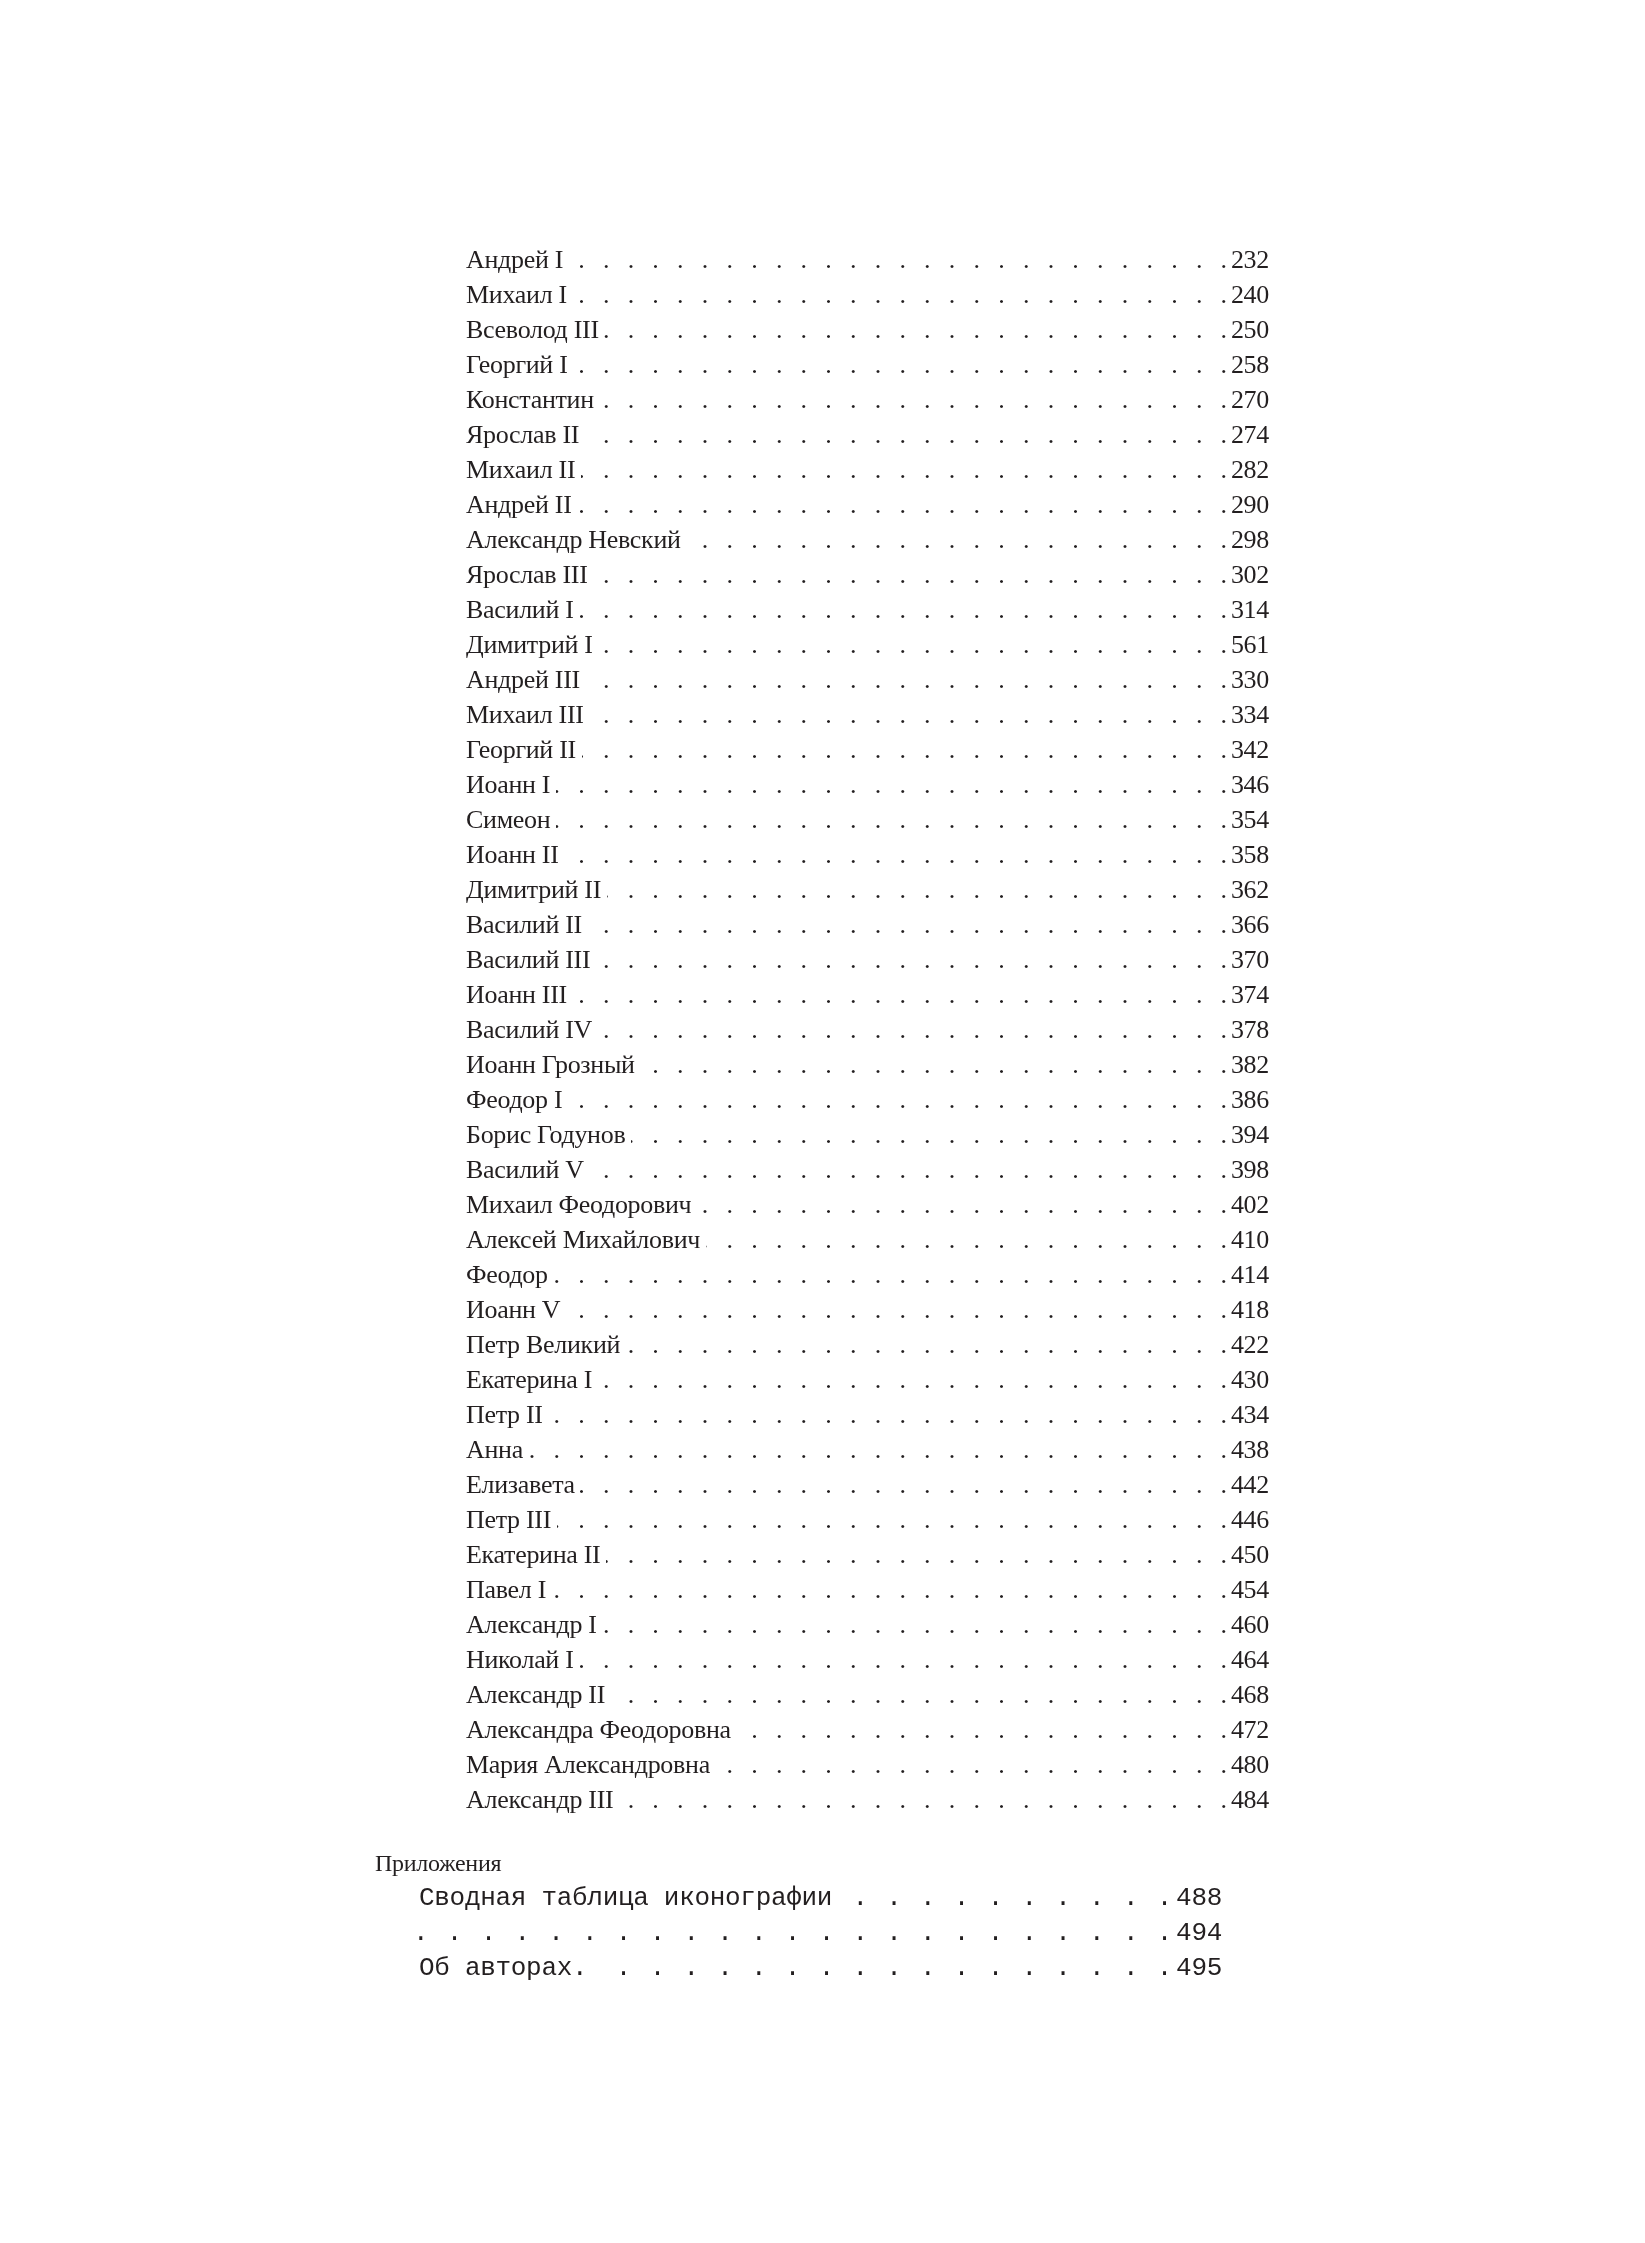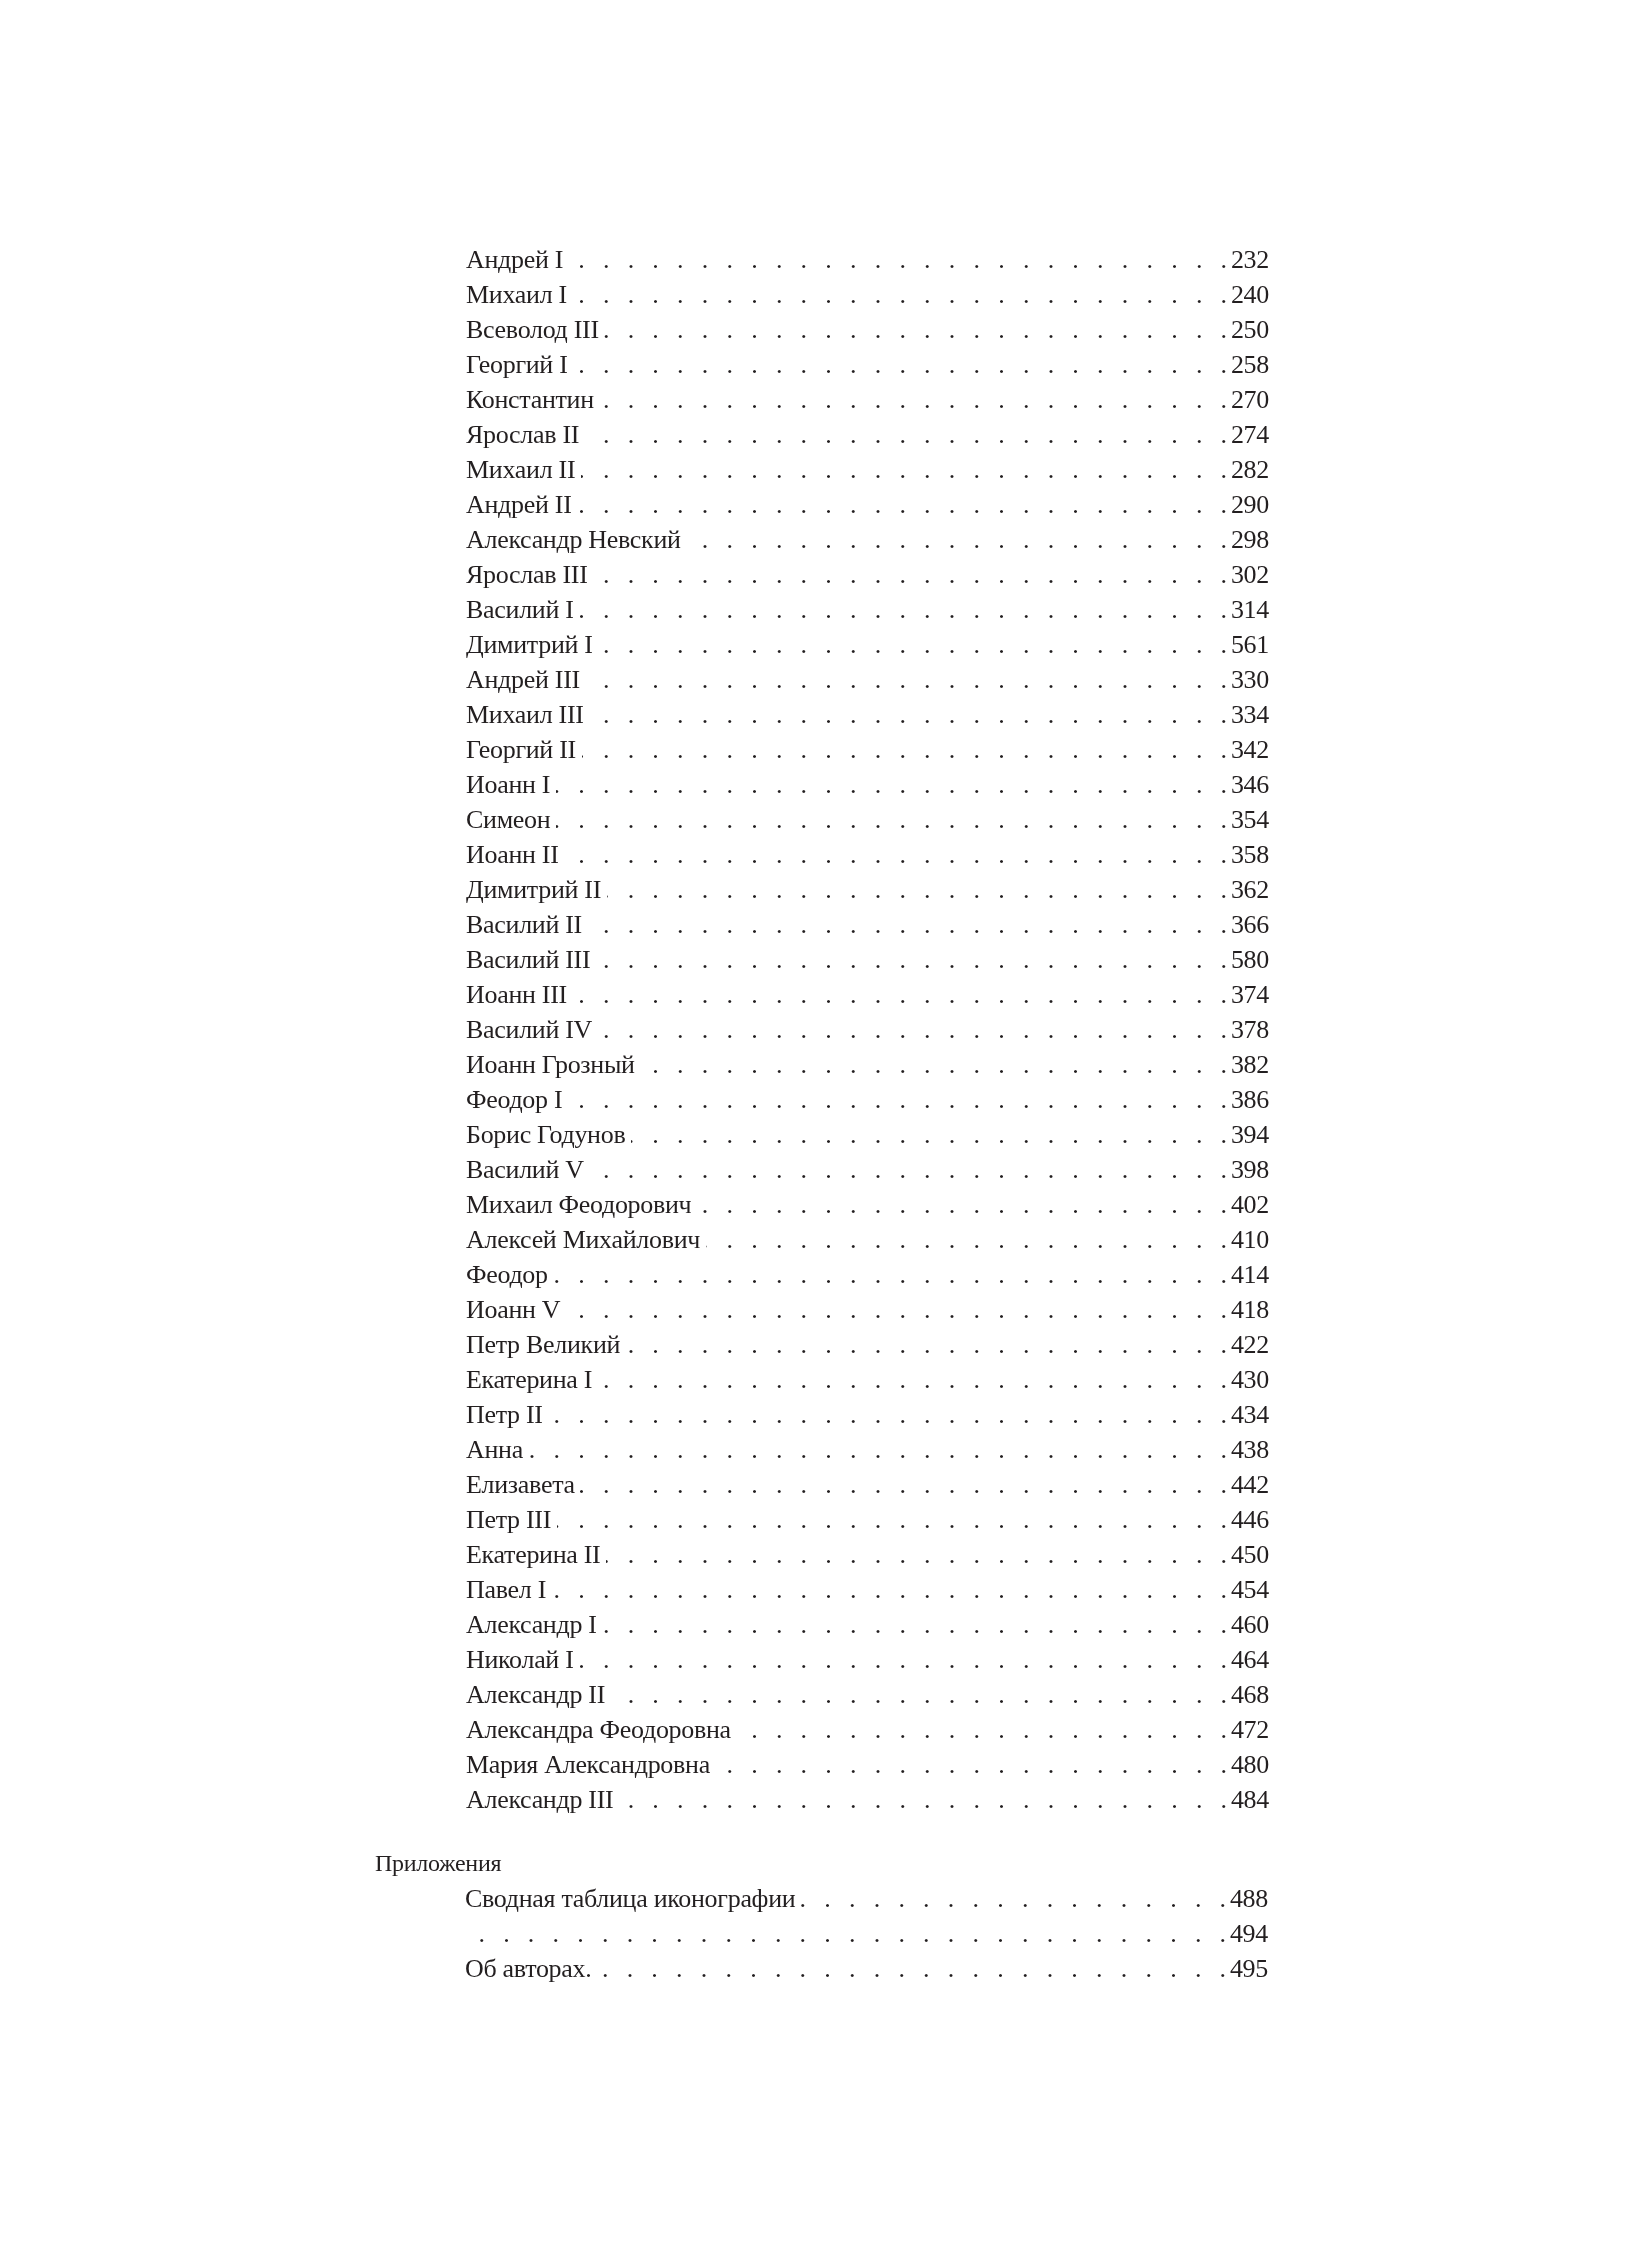--- a/index.html
+++ b/index.html
@@ -76,22 +76,23 @@
       width: 895px;
     }
     .appendix-heading {
       font-size: 24px;
       font-weight: normal;
       height: 35px;
       line-height: 35px;
       letter-spacing: -0.3px;
     }
     .appendix-list {
-      margin-left: 90px;
+      margin-left: 44px;
       width: 803px;
+      font-family: Liberation Mono, monospace;
     }
   </style>
 </head>
 <body>
 
 <div class="page">
   <div class="toc-list" id="toc-list">
       <div class="toc-entry">
         <span class="toc-title">Андрей I</span>
         <span class="toc-leader"><span class="dots">.  .  .  .  .  .  .  .  .  .  .  .  .  .  .  .  .  .  .  .  .  .  .  .  .  .  .  .  .  .  .  .  .  .  .  .  .  .  .  .  .  .  .  .  .  .  .  .  .  .  .  .  .  .  .  .  .  .  .  .</span></span>
@@ -188,21 +189,21 @@
         <span class="toc-page">362</span>
       </div>
       <div class="toc-entry">
         <span class="toc-title">Василий II</span>
         <span class="toc-leader"><span class="dots">.  .  .  .  .  .  .  .  .  .  .  .  .  .  .  .  .  .  .  .  .  .  .  .  .  .  .  .  .  .  .  .  .  .  .  .  .  .  .  .  .  .  .  .  .  .  .  .  .  .  .  .  .  .  .  .  .  .  .  .</span></span>
         <span class="toc-page">366</span>
       </div>
       <div class="toc-entry">
         <span class="toc-title">Василий III</span>
         <span class="toc-leader"><span class="dots">.  .  .  .  .  .  .  .  .  .  .  .  .  .  .  .  .  .  .  .  .  .  .  .  .  .  .  .  .  .  .  .  .  .  .  .  .  .  .  .  .  .  .  .  .  .  .  .  .  .  .  .  .  .  .  .  .  .  .  .</span></span>
-        <span class="toc-page">580</span>
+        <span class="toc-page">370</span>
       </div>
       <div class="toc-entry">
         <span class="toc-title">Иоанн III</span>
         <span class="toc-leader"><span class="dots">.  .  .  .  .  .  .  .  .  .  .  .  .  .  .  .  .  .  .  .  .  .  .  .  .  .  .  .  .  .  .  .  .  .  .  .  .  .  .  .  .  .  .  .  .  .  .  .  .  .  .  .  .  .  .  .  .  .  .  .</span></span>
         <span class="toc-page">374</span>
       </div>
       <div class="toc-entry">
         <span class="toc-title">Василий IV</span>
         <span class="toc-leader"><span class="dots">.  .  .  .  .  .  .  .  .  .  .  .  .  .  .  .  .  .  .  .  .  .  .  .  .  .  .  .  .  .  .  .  .  .  .  .  .  .  .  .  .  .  .  .  .  .  .  .  .  .  .  .  .  .  .  .  .  .  .  .</span></span>
         <span class="toc-page">378</span>

